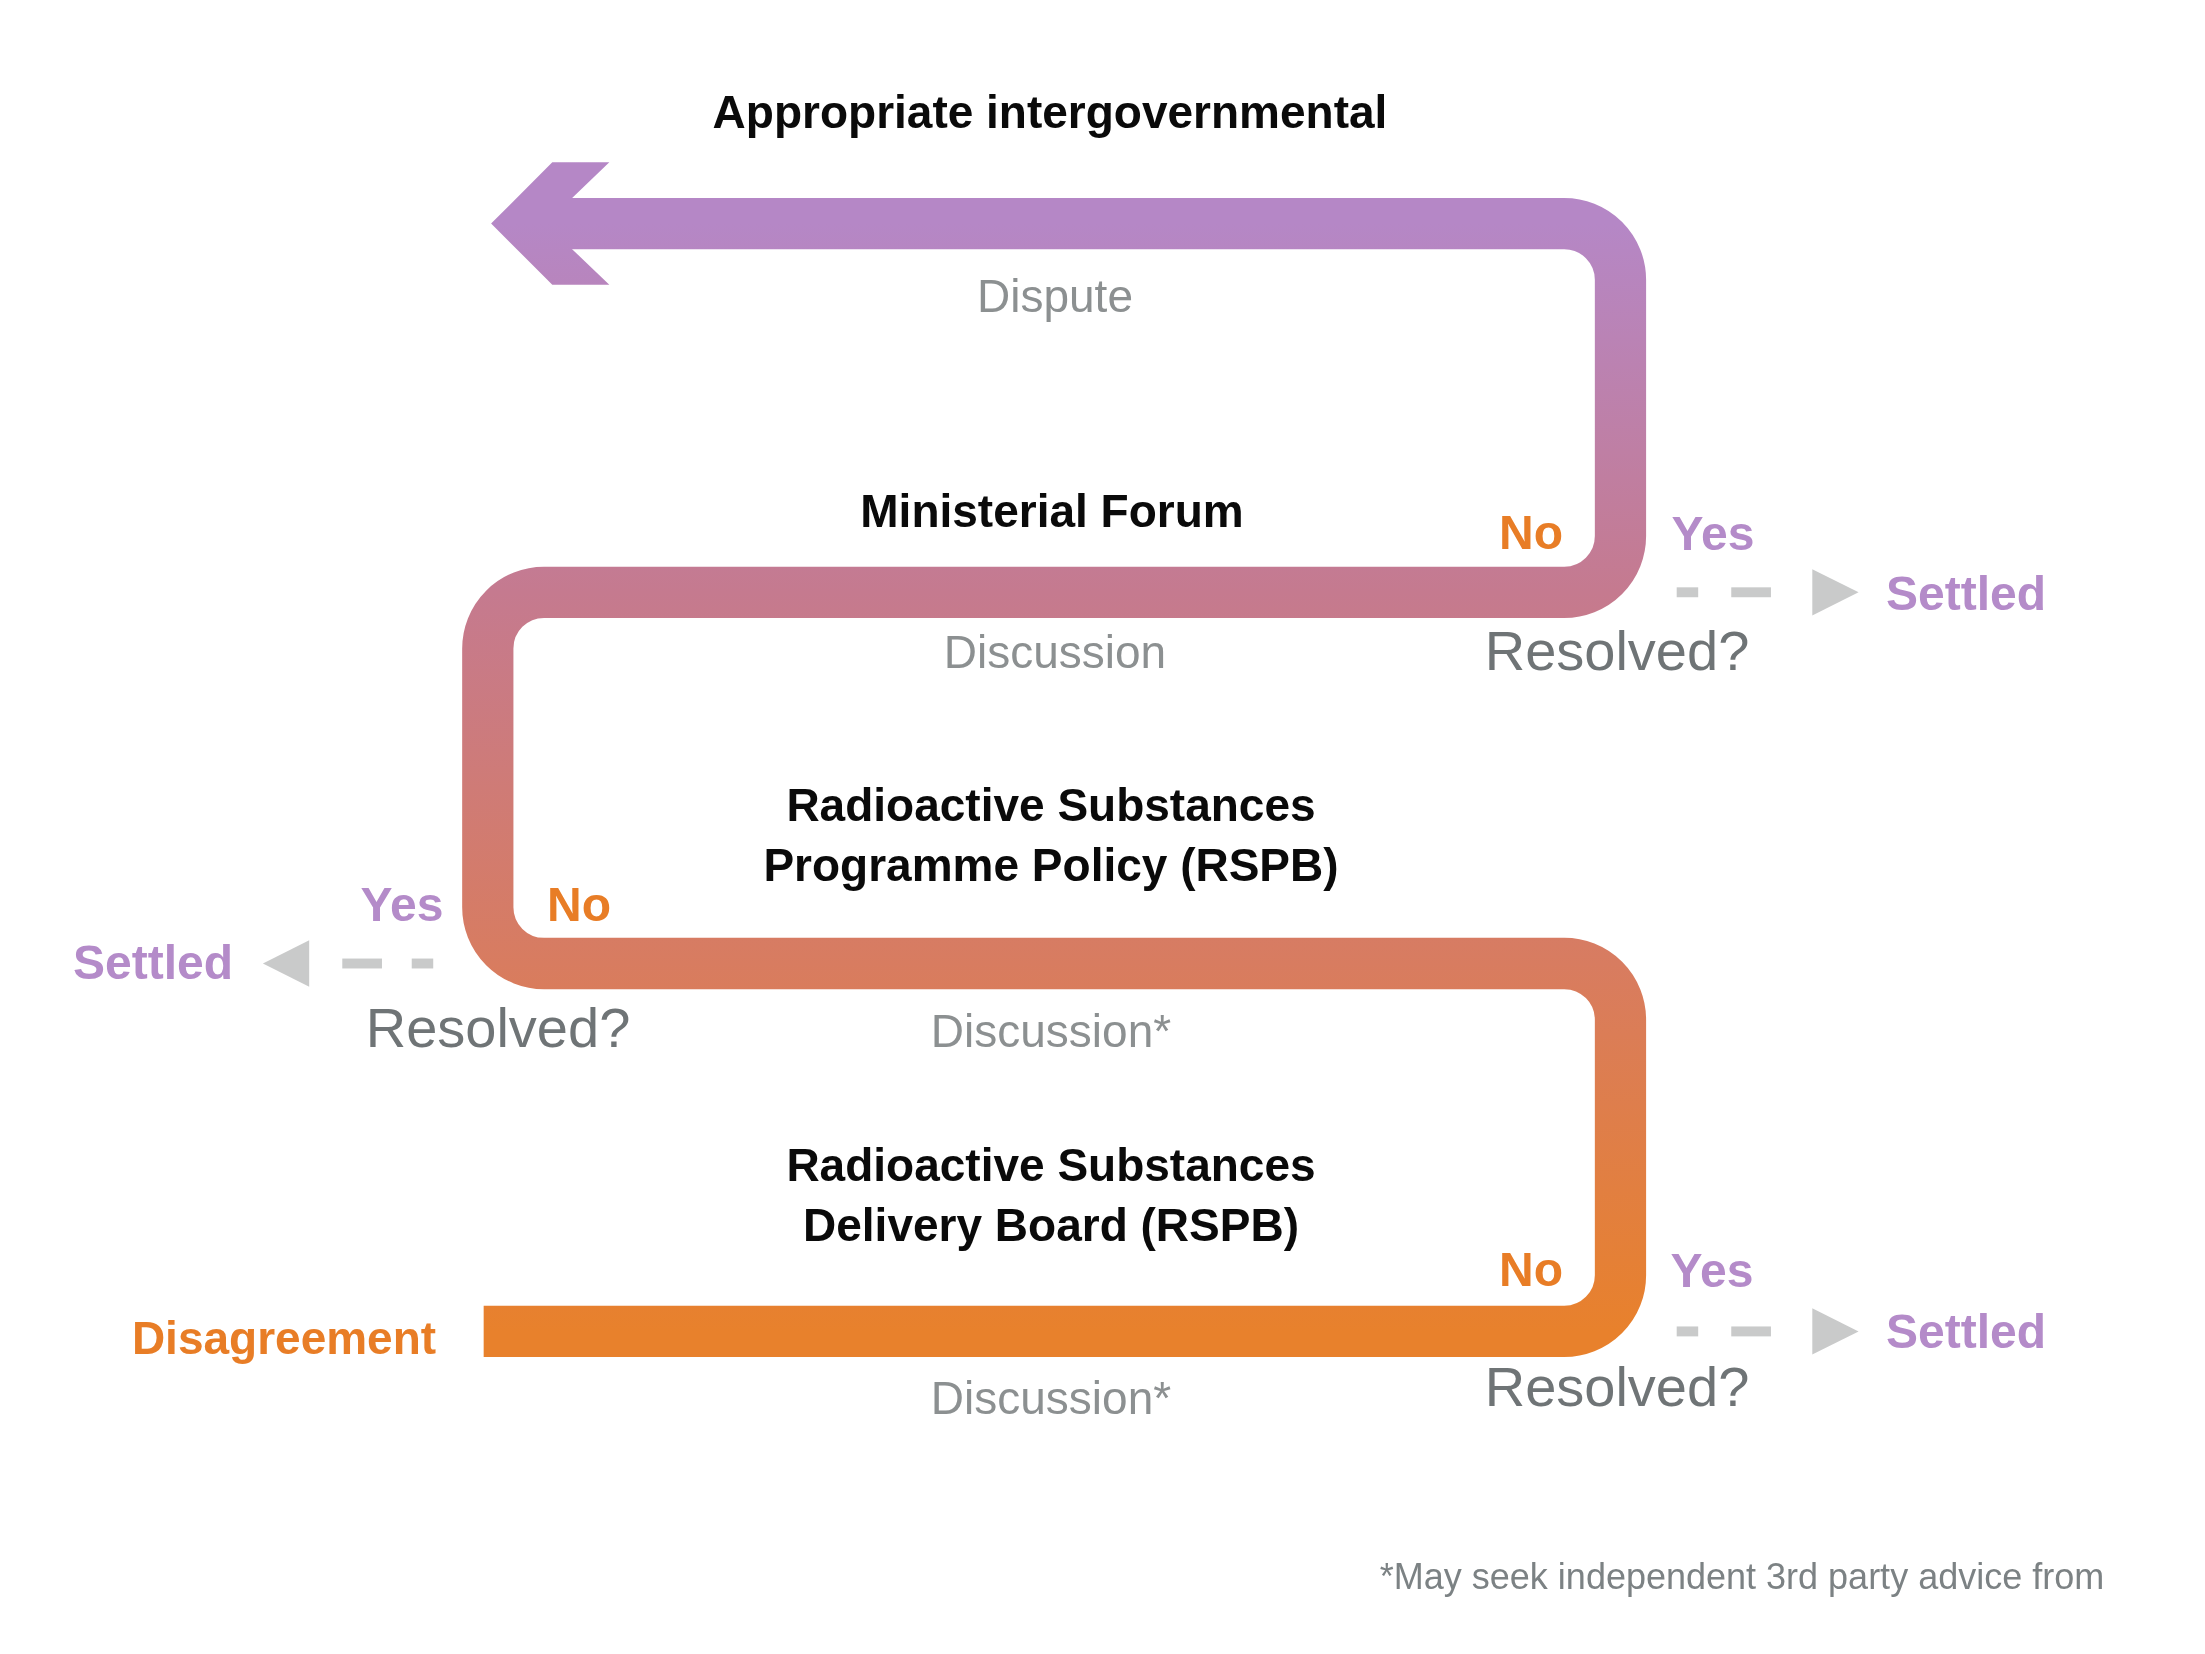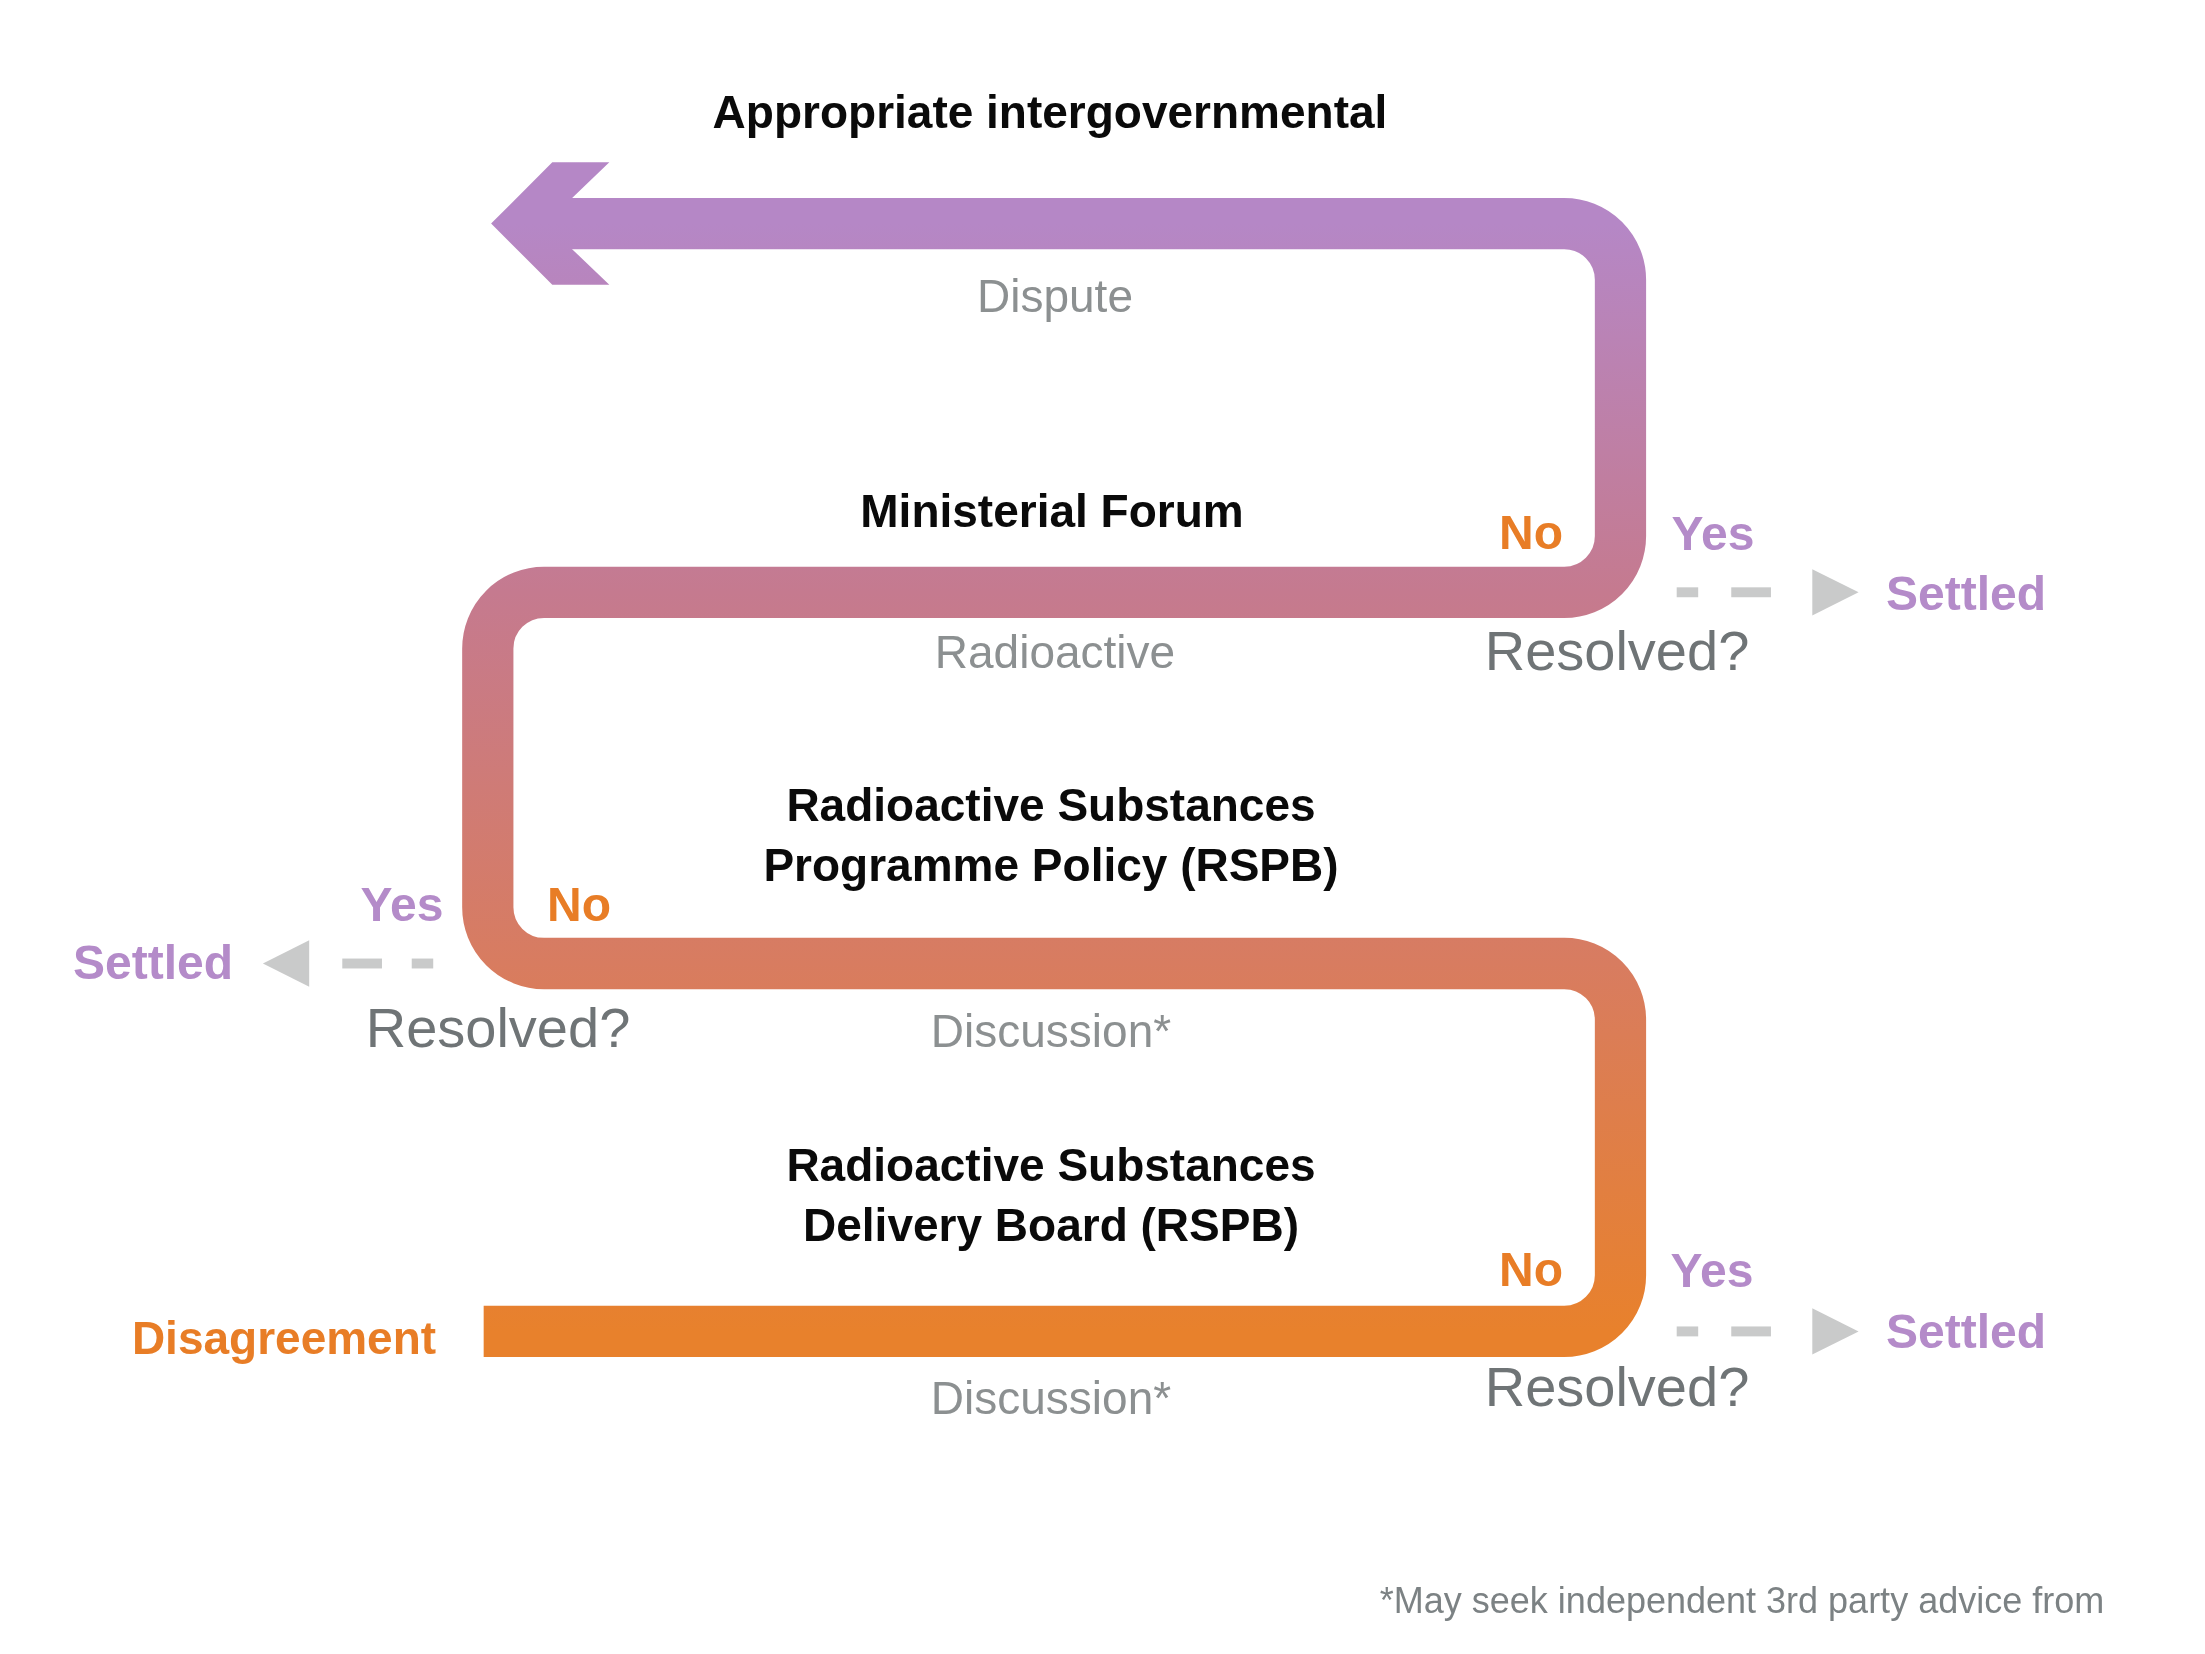--- a/index.html
+++ b/index.html
@@ -18,21 +18,21 @@
     text-align:center;
     line-height:1.0;
   }
   .black{color:#0a0a0a;font-weight:700;font-size:46px;}
   .title{font-size:46px;line-height:61px;}
   .board{line-height:60px;}
   .orange{color:#E87D26;font-weight:700;font-size:48px;}
   .purple{color:#B48BC9;font-weight:700;font-size:48px;}
   .graylight{color:#8C9091;font-weight:400;font-size:46px;}
   .graydark{color:#6F7476;font-weight:400;font-size:56px;}
-  .footnote{color:#7C8284;font-weight:400;font-size:36px;line-height:50px;margin-top:24px;}
+  .footnote{color:#7C8284;font-weight:400;font-size:36px;line-height:50px;}
 </style>
 </head>
 <body>
 
 <div class="stage">
 
   <svg width="2205" height="1655" viewBox="0 0 2667 2001">
     <defs>
       <linearGradient id="snakeGrad" gradientUnits="userSpaceOnUse" x1="0" y1="270" x2="0" y2="1610">
         <stop offset="0" stop-color="#B587C6"></stop>
@@ -75,21 +75,21 @@
   <div class="lbl black title" style="left:1050px;top:112px;">
     <div>Appropriate intergovernmental</div>
   </div>
 
   <div class="lbl graylight" style="left:1055px;top:296px;">Dispute</div>
 
   <div class="lbl black" style="left:1052px;top:511px;">Ministerial Forum</div>
   <div class="lbl orange" style="left:1531px;top:533px;">No</div>
   <div class="lbl purple" style="left:1713px;top:534px;">Yes</div>
   <div class="lbl purple" style="left:1966px;top:594px;">Settled</div>
-  <div class="lbl graylight" style="left:1055px;top:652px;">Radioactive</div>
+  <div class="lbl graylight" style="left:1055px;top:652px;">Discussion</div>
   <div class="lbl graydark" style="left:1617px;top:651px;">Resolved?</div>
 
   <div class="lbl black board" style="left:1051px;top:835px;">
     <div>Radioactive Substances</div>
     <div>Programme Policy (RSPB)</div>
   </div>
   <div class="lbl purple" style="left:402px;top:905px;">Yes</div>
   <div class="lbl orange" style="left:579px;top:905px;">No</div>
   <div class="lbl purple" style="left:153px;top:963px;">Settled</div>
   <div class="lbl graydark" style="left:498px;top:1028px;">Resolved?</div>

